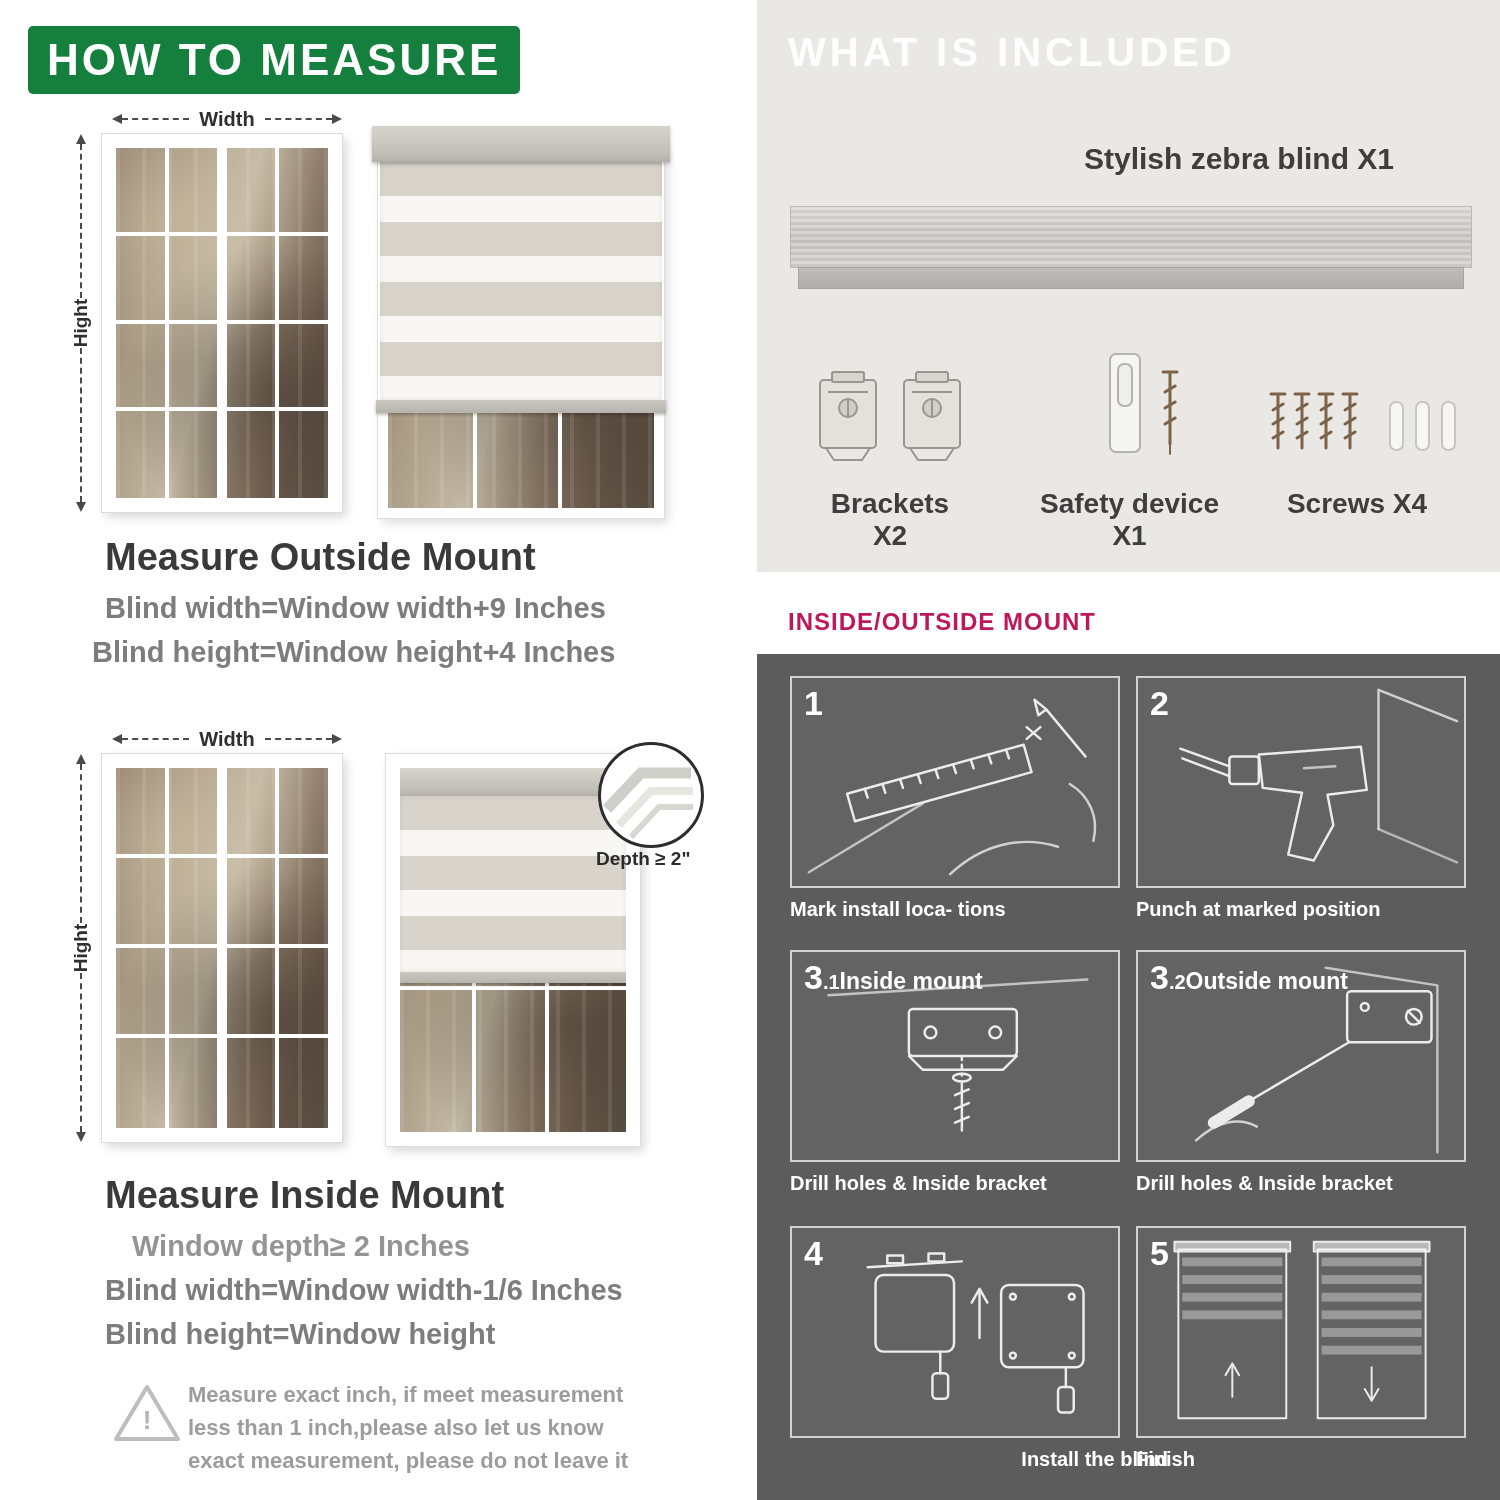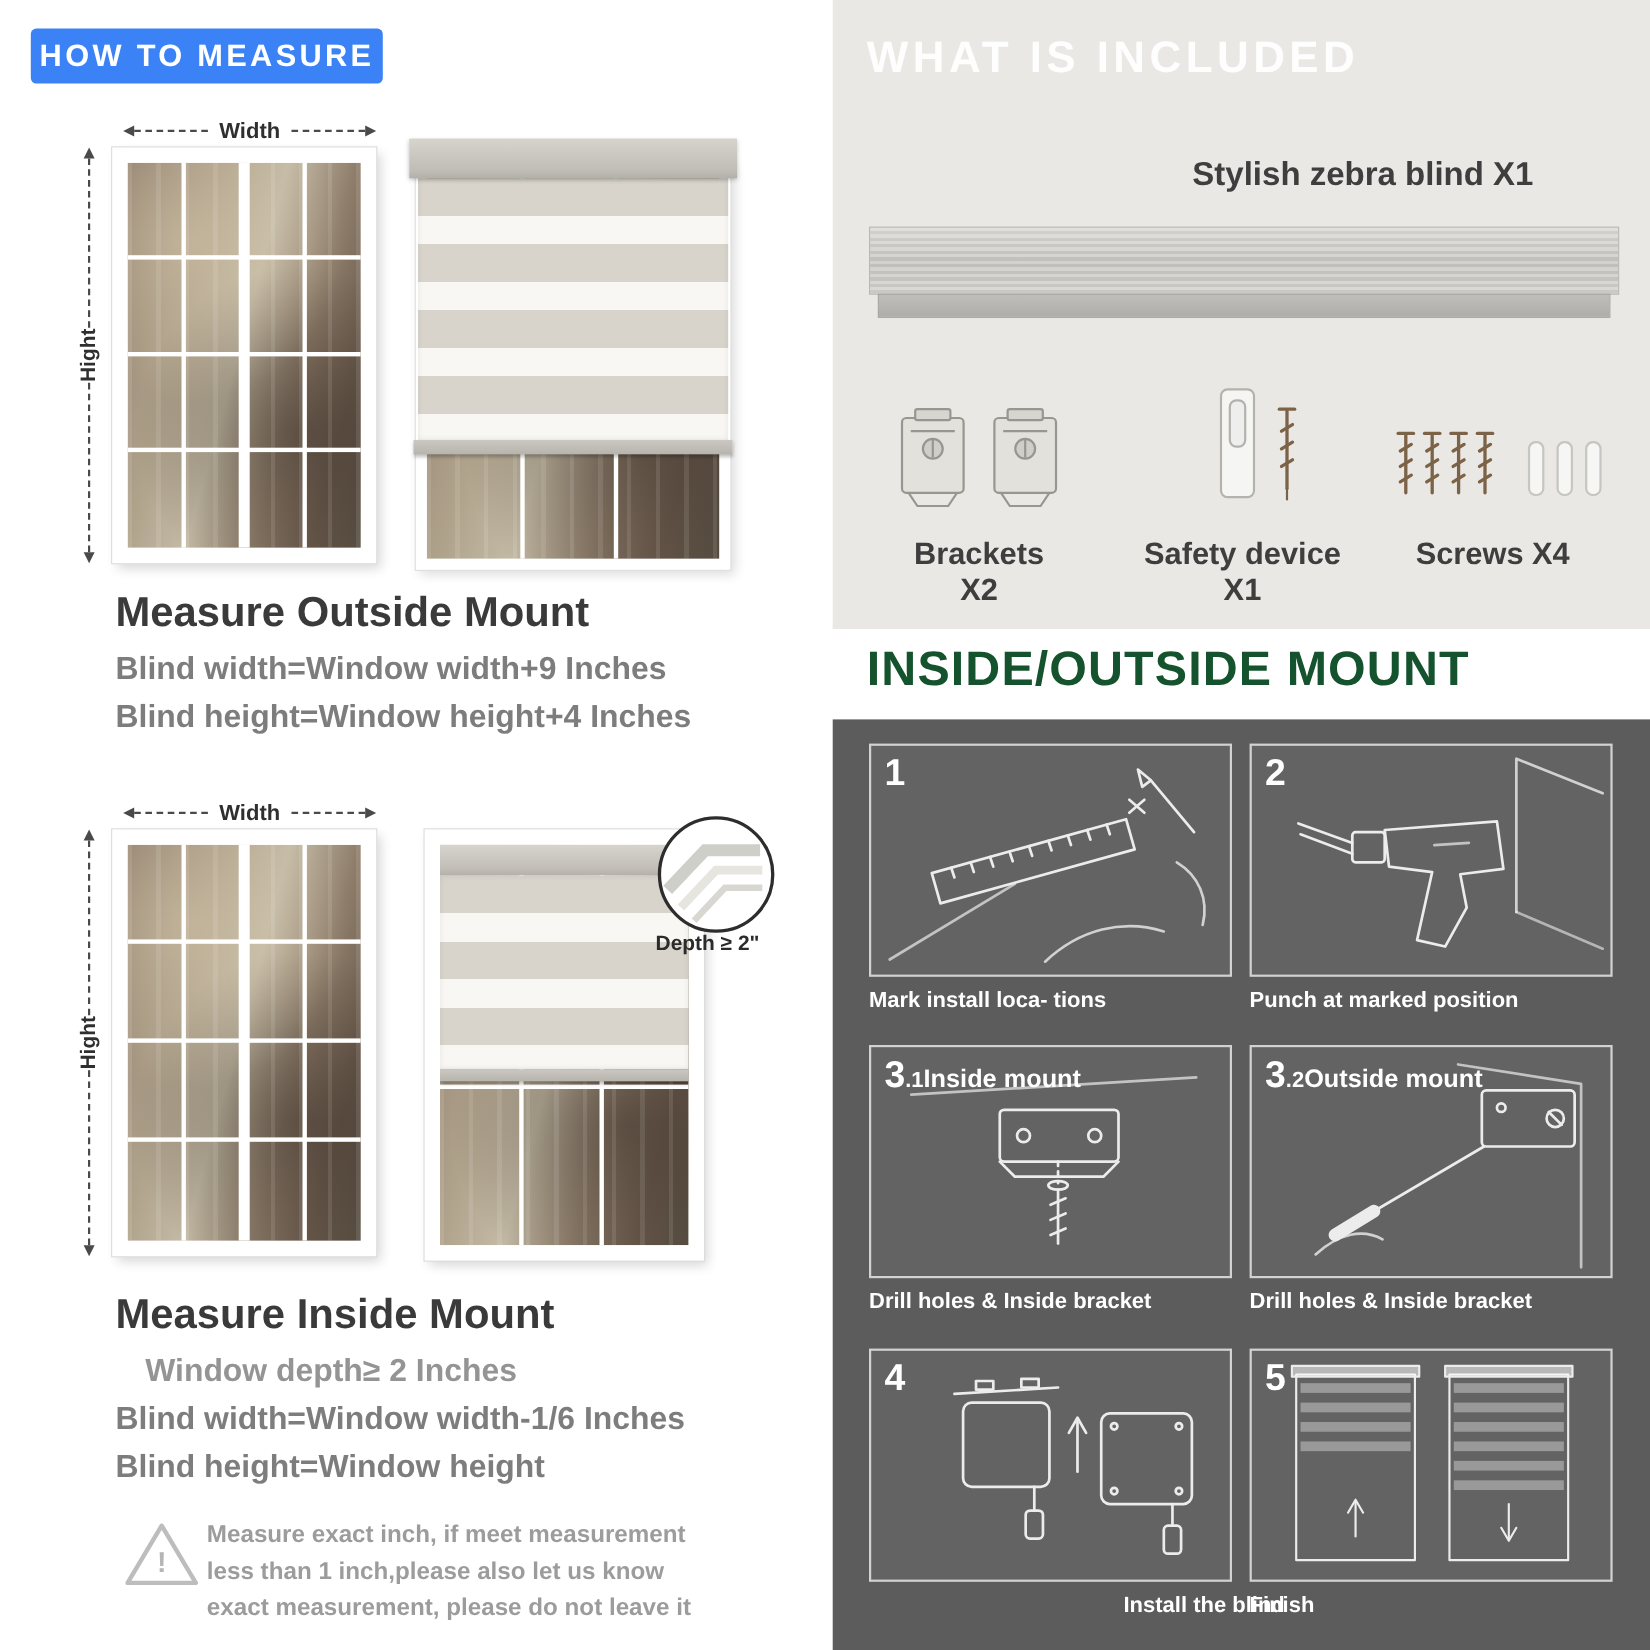--- a/index.html
+++ b/index.html
@@ -1,22 +1,22 @@
 <!DOCTYPE html>
 <html><head>
 <meta charset="utf-8">
 <style>
   html,body{margin:0;padding:0;background:#fff;}
   .canvas{position:relative;width:1500px;height:1500px;background:#fff;overflow:hidden;
           font-family:"Liberation Sans", sans-serif;}
   .abs{position:absolute;}
 
   
-  .badge-header{position:absolute;left:28px;top:26px;background:#3b82f6;color:#fff;
-    font-size:28px;font-weight:700;letter-spacing:3px;padding:9px 8px;border-radius:5px;}
+  .badge-header{position:absolute;left:28px;top:26px;background:#15803d;color:#fff;
+    font-size:44px;font-weight:700;letter-spacing:3px;padding:9px 19px;border-radius:5px;}
 
   .h-arrow{position:absolute;display:flex;align-items:center;height:18px;}
   .h-arrow .dash{flex:1;border-top:2px dashed #4a4a4a;height:0;}
   .h-arrow .tri-l{width:0;height:0;border-top:5px solid transparent;border-bottom:5px solid transparent;border-right:10px solid #4a4a4a;}
   .h-arrow .tri-r{width:0;height:0;border-top:5px solid transparent;border-bottom:5px solid transparent;border-left:10px solid #4a4a4a;}
   .h-arrow .lbl{font-size:20px;font-weight:700;color:#2f2f2f;padding:0 10px;white-space:nowrap;}
 
   .v-arrow{position:absolute;display:flex;flex-direction:column;align-items:center;width:18px;}
   .v-arrow .dash{flex:1;width:0;border-left:2px dashed #4a4a4a;}
   .v-arrow .tri-u{width:0;height:0;border-left:5px solid transparent;border-right:5px solid transparent;border-bottom:10px solid #4a4a4a;}
@@ -68,21 +68,21 @@
     font-size:30px;font-weight:700;color:#3e3e3e;padding-left:36px;}
   .headrail{position:absolute;left:790px;top:206px;width:680px;height:60px;
     background:repeating-linear-gradient(180deg, rgba(255,255,255,0.25) 0 3px, rgba(0,0,0,0.02) 3px 6px),
                linear-gradient(180deg,#d6d5d1 0%,#c3c2be 55%,#cfcecb 100%);
     border:1px solid #b9b8b4;}
   .headrail-lip{position:absolute;left:798px;top:267px;width:664px;height:20px;
     background:linear-gradient(180deg,#bfbeba,#aeada9);border:1px solid #a5a4a0;}
   .item-label{position:absolute;top:488px;font-size:28px;font-weight:700;color:#3e3e3e;text-align:center;}
 
   .white-strip{position:absolute;left:757px;top:572px;width:743px;height:82px;background:#ffffff;}
-  .mount-header{position:absolute;left:788px;top:584px;font-size:44px;font-weight:700;color:#14532d;letter-spacing:1px;}
+  .mount-header{position:absolute;left:788px;top:608px;font-size:24px;font-weight:700;color:#be185d;letter-spacing:1px;}
   .dark-section{position:absolute;left:757px;top:654px;width:743px;height:846px;background:#5c5c5c;}
 
   .step-box{position:absolute;width:330px;height:212px;background:#636363;border:2px solid #d2d2d2;box-sizing:border-box;}
   .step-num{position:absolute;left:12px;top:6px;color:#fff;font-weight:700;font-size:34px;z-index:2;display:flex;align-items:baseline;}
   .step-sub{font-size:20px;font-weight:700;}
   .step-tag{font-size:23px;font-weight:700;}
   .step-cap{position:absolute;width:340px;color:#fff;font-size:20px;font-weight:700;}
   .step-art{position:absolute;inset:0;width:100%;height:100%;}
 </style>
 </head>
@@ -129,21 +129,21 @@
           <div class="mv" style="left:64%;"></div>
         </div>
       </div>
       <div class="stripes" style="left:8px;right:8px;top:36px;height:238px;"></div>
       <div class="b-rail" style="left:4px;right:4px;top:274px;"></div>
       <div class="cassette"></div>
     </div>
 
     <div class="sec-title" style="left:105px;top:536px;">Measure Outside Mount</div>
     <div class="sec-line" style="left:105px;top:592px;">Blind width=Window width+9 Inches</div>
-    <div class="sec-line" style="left:105px;top:636px;">Blind height=Window height+4 Inches</div>
+    <div class="sec-line" style="left:92px;top:636px;">Blind height=Window height+4 Inches</div>
 
     <div class="h-arrow" style="left:112px;top:730px;width:230px;">
       <span class="tri-l"></span>
       <span class="dash"></span>
       <span class="lbl">Width</span>
       <span class="dash"></span>
       <span class="tri-r"></span>
     </div>
     <div class="v-arrow" style="left:72px;top:754px;height:388px;">
       <span class="tri-u"></span>

